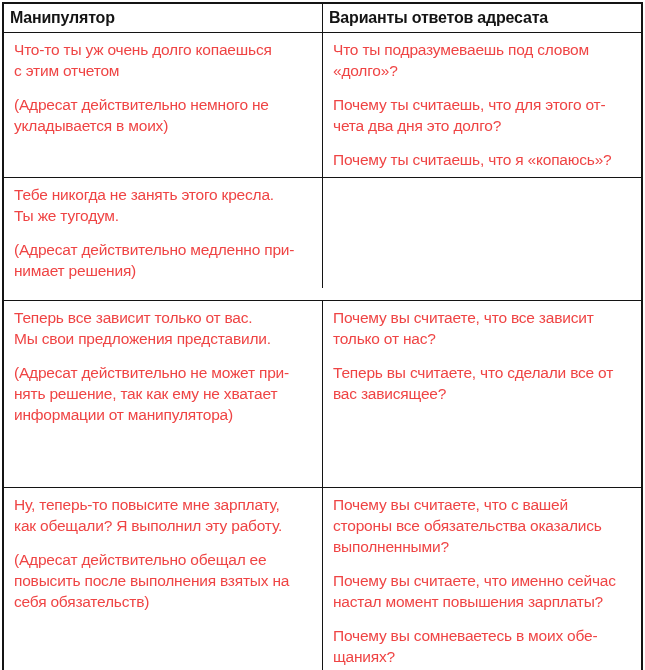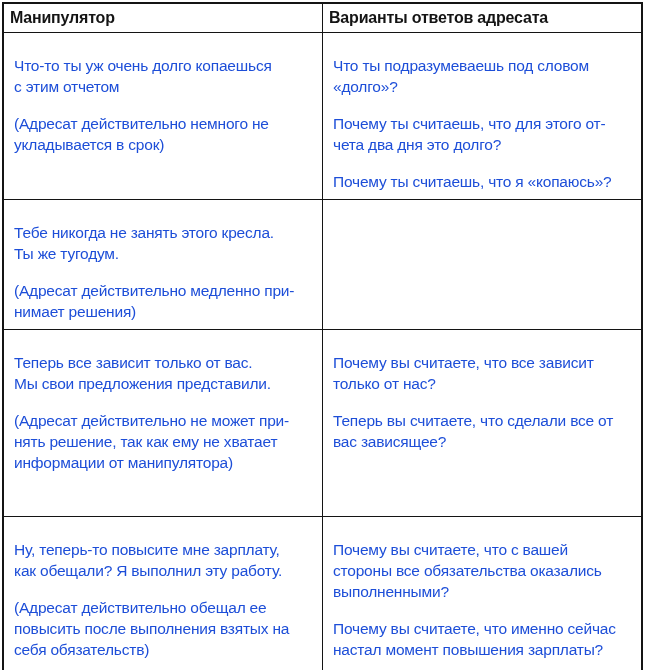--- a/index.html
+++ b/index.html
@@ -31,24 +31,24 @@
     box-sizing: border-box;
     padding: 6px 10px 7px 10px;
   }
   .cell.left {
     width: 319px;
     flex-shrink: 0;
     border-right: 1px solid #141414;
   }
   .cell.right { flex: 1; }
   .cell p {
-    margin: 16px 0 13px 0;
+    margin: 0 0 13px 0;
     font-size: 15.5px;
     line-height: 21px;
-    color: #1d4ed8;
+    color: #ef4444;
     white-space: pre-line;
     letter-spacing: -0.2px;
   }
   .cell p:last-child { margin-bottom: 0; }
   .header-row .cell { padding: 4px 10px 4px 6px; }
   .header-row .hdr {
     font-weight: bold;
     font-size: 16px;
     line-height: 20px;
     color: #141414;
@@ -72,21 +72,21 @@
       <div class="cell right">
         <span class="hdr">Варианты ответов адресата</span>
       </div>
     </div>
 
     <div class="row r1">
       <div class="cell left">
         <p>Что-то ты уж очень долго копаешься
 с этим отчетом</p>
         <p>(Адресат действительно немного не
-укладывается в срок)</p>
+укладывается в моих)</p>
       </div>
       <div class="cell right">
         <p>Что ты подразумеваешь под словом
 «долго»?</p>
         <p>Почему ты считаешь, что для этого от-
 чета два дня это долго?</p>
         <p>Почему ты считаешь, что я «копаюсь»?</p>
       </div>
     </div>
 

